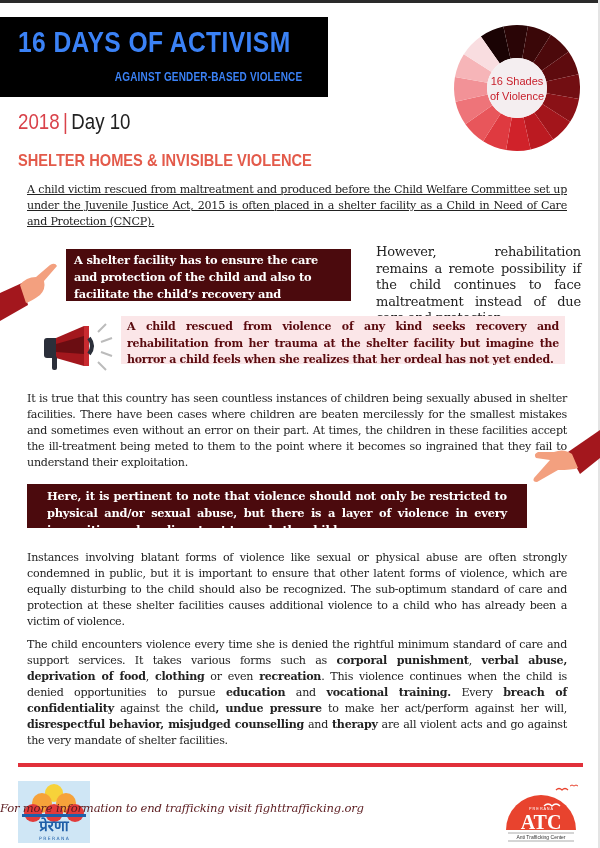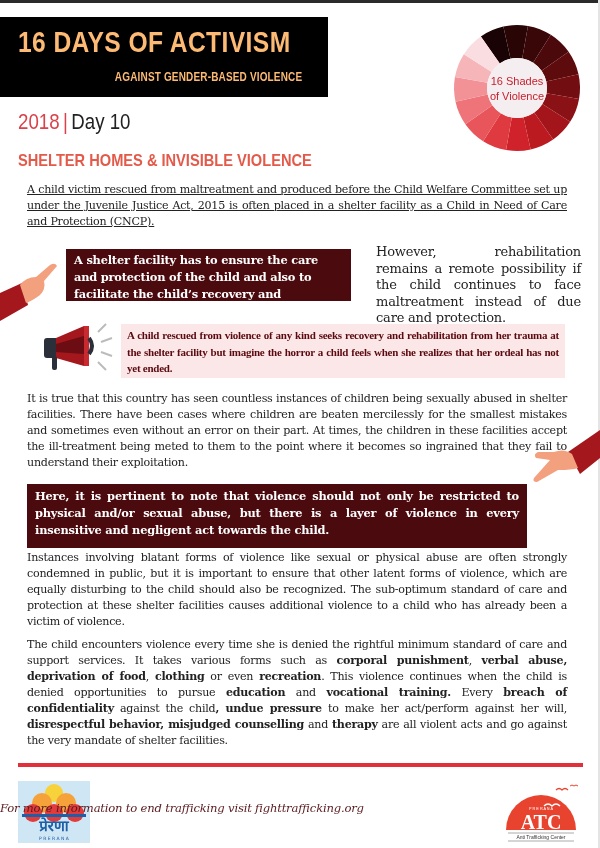--- a/index.html
+++ b/index.html
@@ -4,21 +4,21 @@
   <style>
     * { box-sizing: border-box; margin: 0; padding: 0; }
     html, body { width: 600px; height: 848px; overflow: hidden; background: #fff; }
     body { position: relative; font-family: "DejaVu Serif", serif; color: #222; }
 
     .top-border { position: absolute; left: 0; top: 0; width: 600px; height: 3px; background: #2a2a2a; }
     .right-border { position: absolute; right: 0; top: 0; width: 2px; height: 848px; background: #e4e4e4; }
 
     .title-block {
       position: absolute; left: 0; top: 17px; width: 328px; height: 80px;
-      background: #000; color: #fdba74;
+      background: #000; color: #3b82f6;
     }
     .title-main {
       position: absolute; left: 18px; top: 10px;
       font-family: "Liberation Sans", sans-serif; font-weight: bold;
       font-size: 30px; letter-spacing: 0.5px; transform: scaleX(0.82); transform-origin: left top;
       white-space: nowrap; line-height: 1;
     }
     .title-sub {
       position: absolute; right: 26px; top: 54px;
       font-family: "Liberation Sans", sans-serif; font-weight: bold;
@@ -48,31 +48,31 @@
       font-size: 11.1px; line-height: 16px; text-align: justify; color: #222;
       letter-spacing: -0.25px;
     }
     .para b { font-weight: bold; }
 
     .callout-dark {
       position: absolute; background: #4b0a0d; color: #fff; font-weight: bold;
       font-size: 11.4px; line-height: 17px; letter-spacing: -0.2px;
     }
     .callout-1 { left: 66px; top: 249px; width: 285px; height: 52px; padding: 3px 8px; }
-    .callout-3 { left: 27px; top: 484px; width: 500px; height: 64px; padding: 4px 8px; text-align: justify; }
+    .callout-3 { left: 27px; top: 484px; width: 500px; height: 44px; padding: 4px 20px; text-align: justify; }
 
     .side-text {
       position: absolute; left: 376px; top: 244px; width: 205px;
       font-size: 13px; line-height: 16.5px; text-align: justify; letter-spacing: -0.2px;
     }
 
     .callout-pink {
-      position: absolute; left: 121px; top: 324px; width: 444px; height: 54px;
+      position: absolute; left: 121px; top: 316px; width: 444px; height: 48px;
       background: #fbe6e8; color: #5a0a0e; font-weight: bold;
-      font-size: 11px; line-height: 16.5px; padding: 3px 6px; text-align: justify; letter-spacing: -0.25px; font-family: Liberation Serif, serif;
+      font-size: 11px; line-height: 16.5px; padding: 3px 6px; text-align: justify; letter-spacing: -0.25px;
     }
 
     .hand { position: absolute; }
     .hand-left { left: 0; top: 255px; width: 70px; height: 75px; }
     .hand-right { left: 528px; top: 430px; width: 72px; height: 72px; }
     .megaphone { position: absolute; left: 38px; top: 320px; width: 80px; height: 56px; }
 
     .footer-rule { position: absolute; left: 18px; top: 763px; width: 565px; height: 4px; background: #e1303a; }
     .logo-left { position: absolute; left: 18px; top: 781px; width: 72px; height: 62px; }
     .logo-right { position: absolute; left: 496px; top: 780px; width: 90px; height: 64px; }

